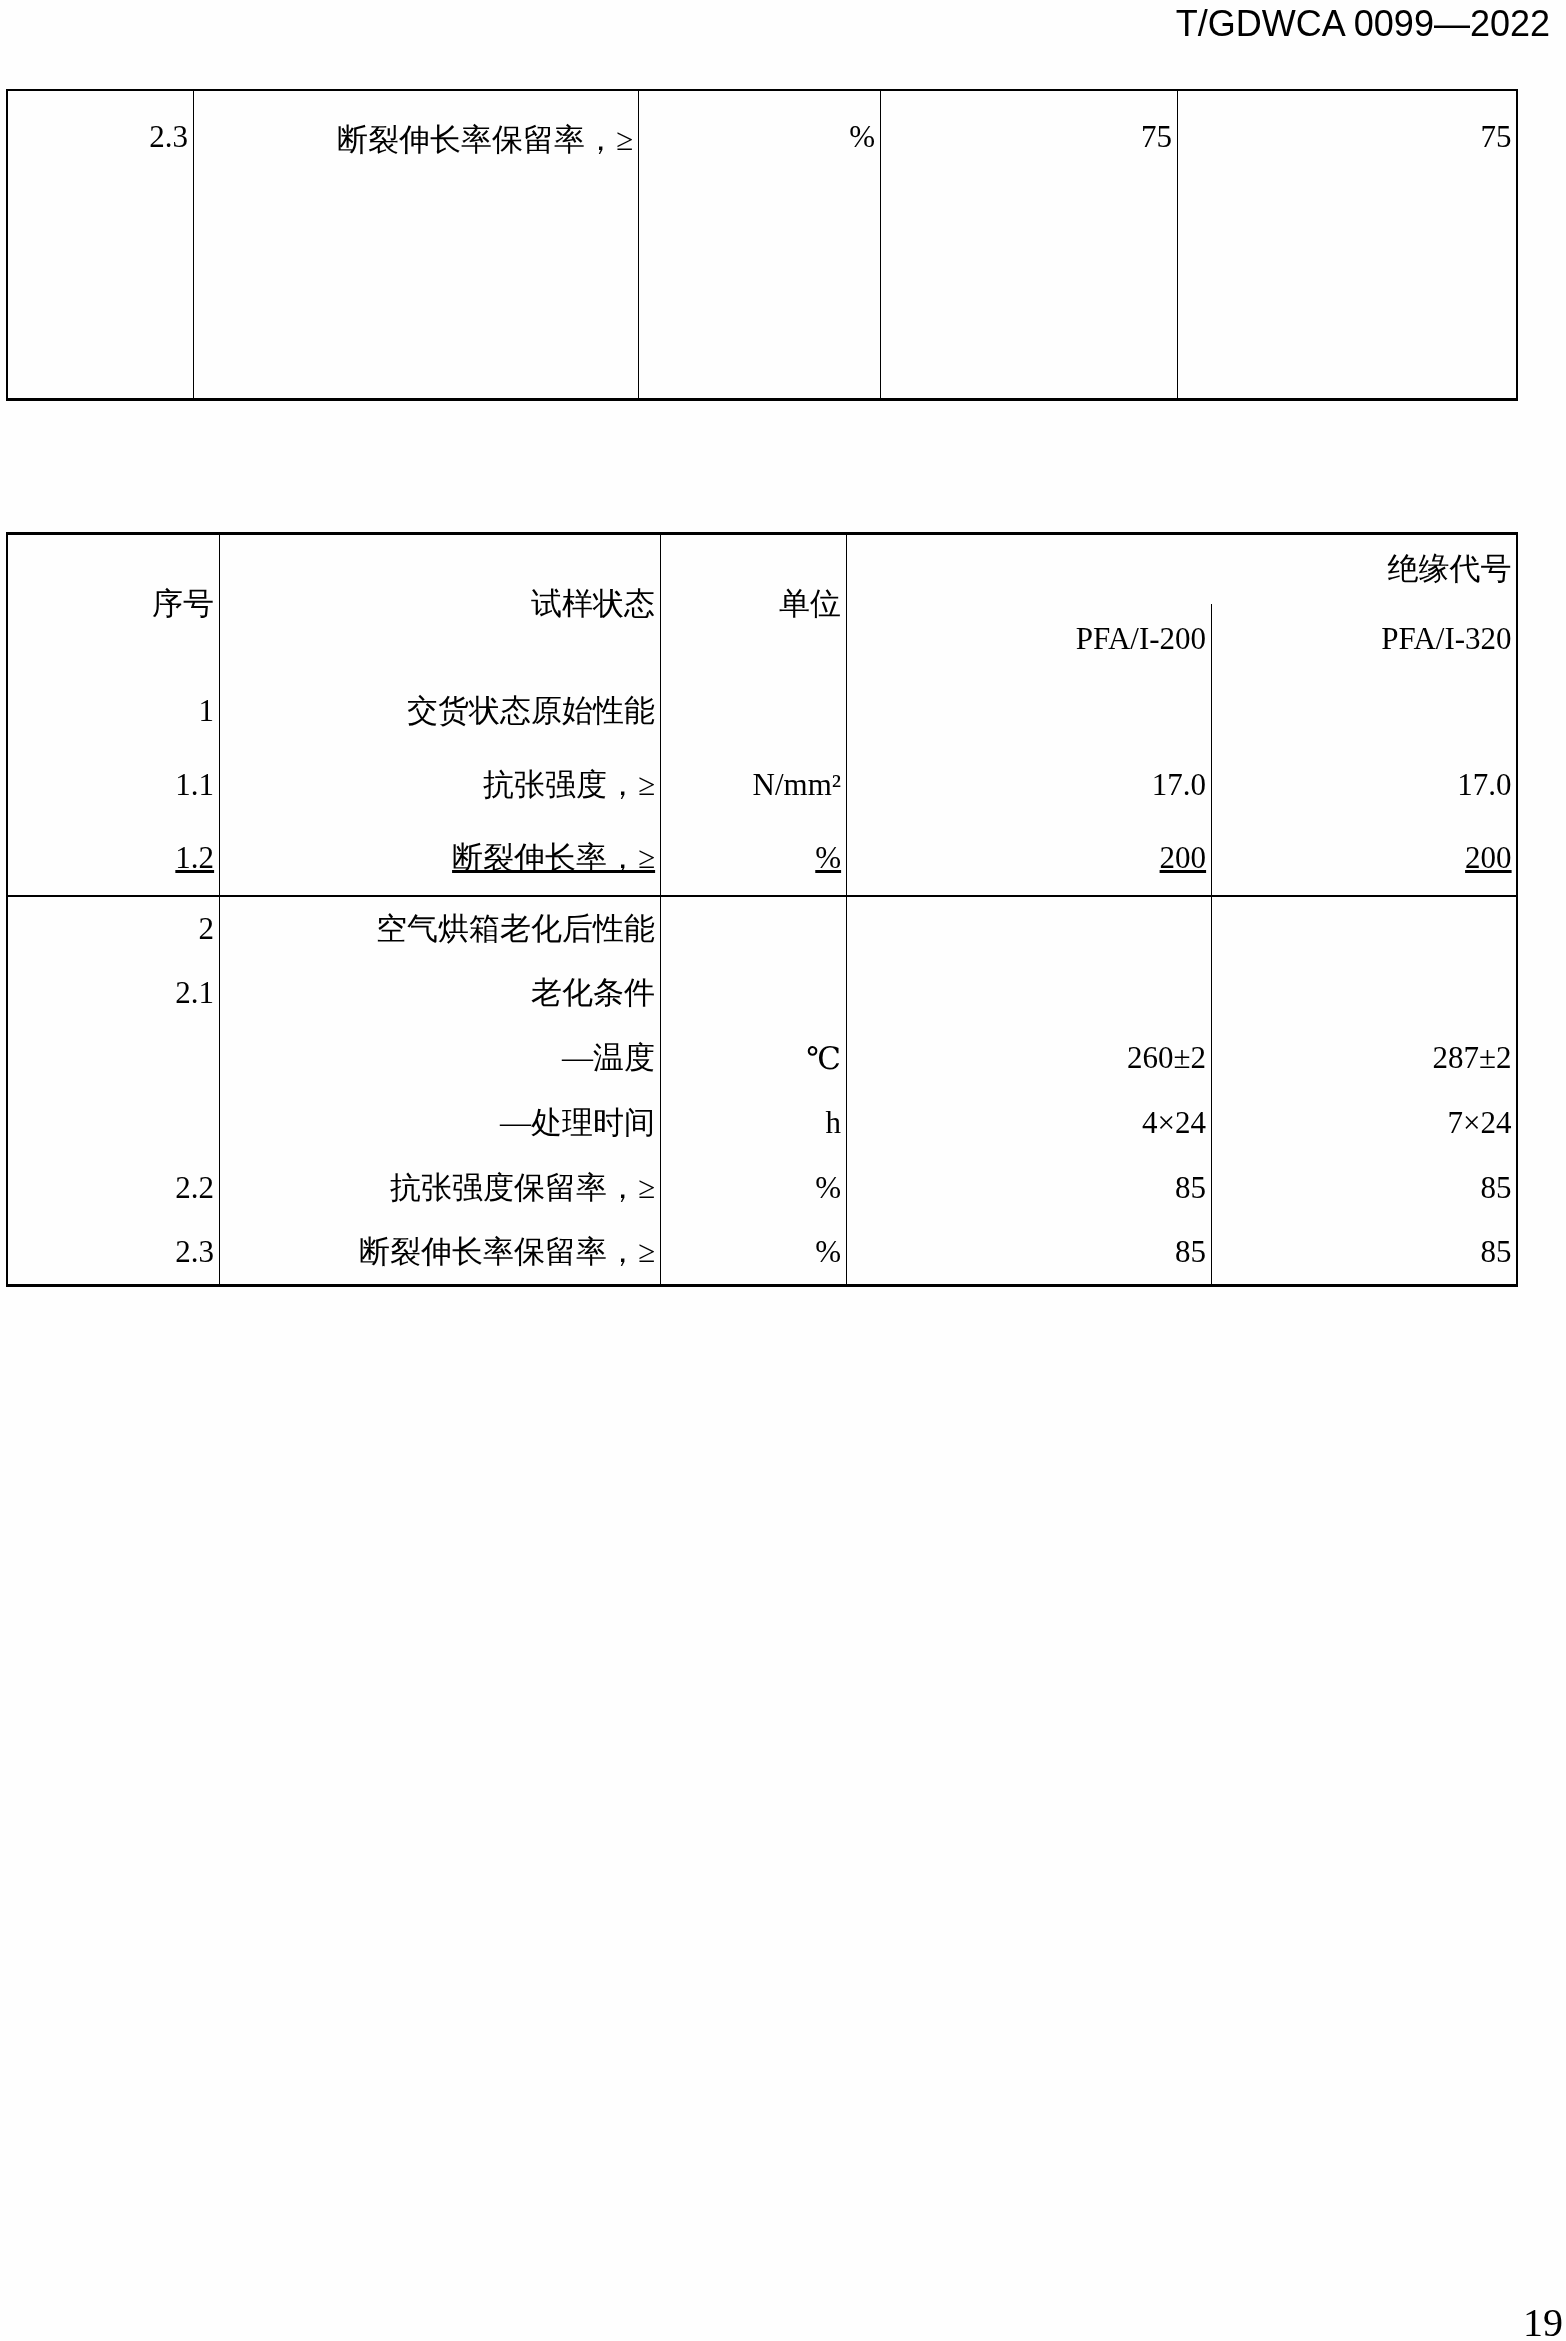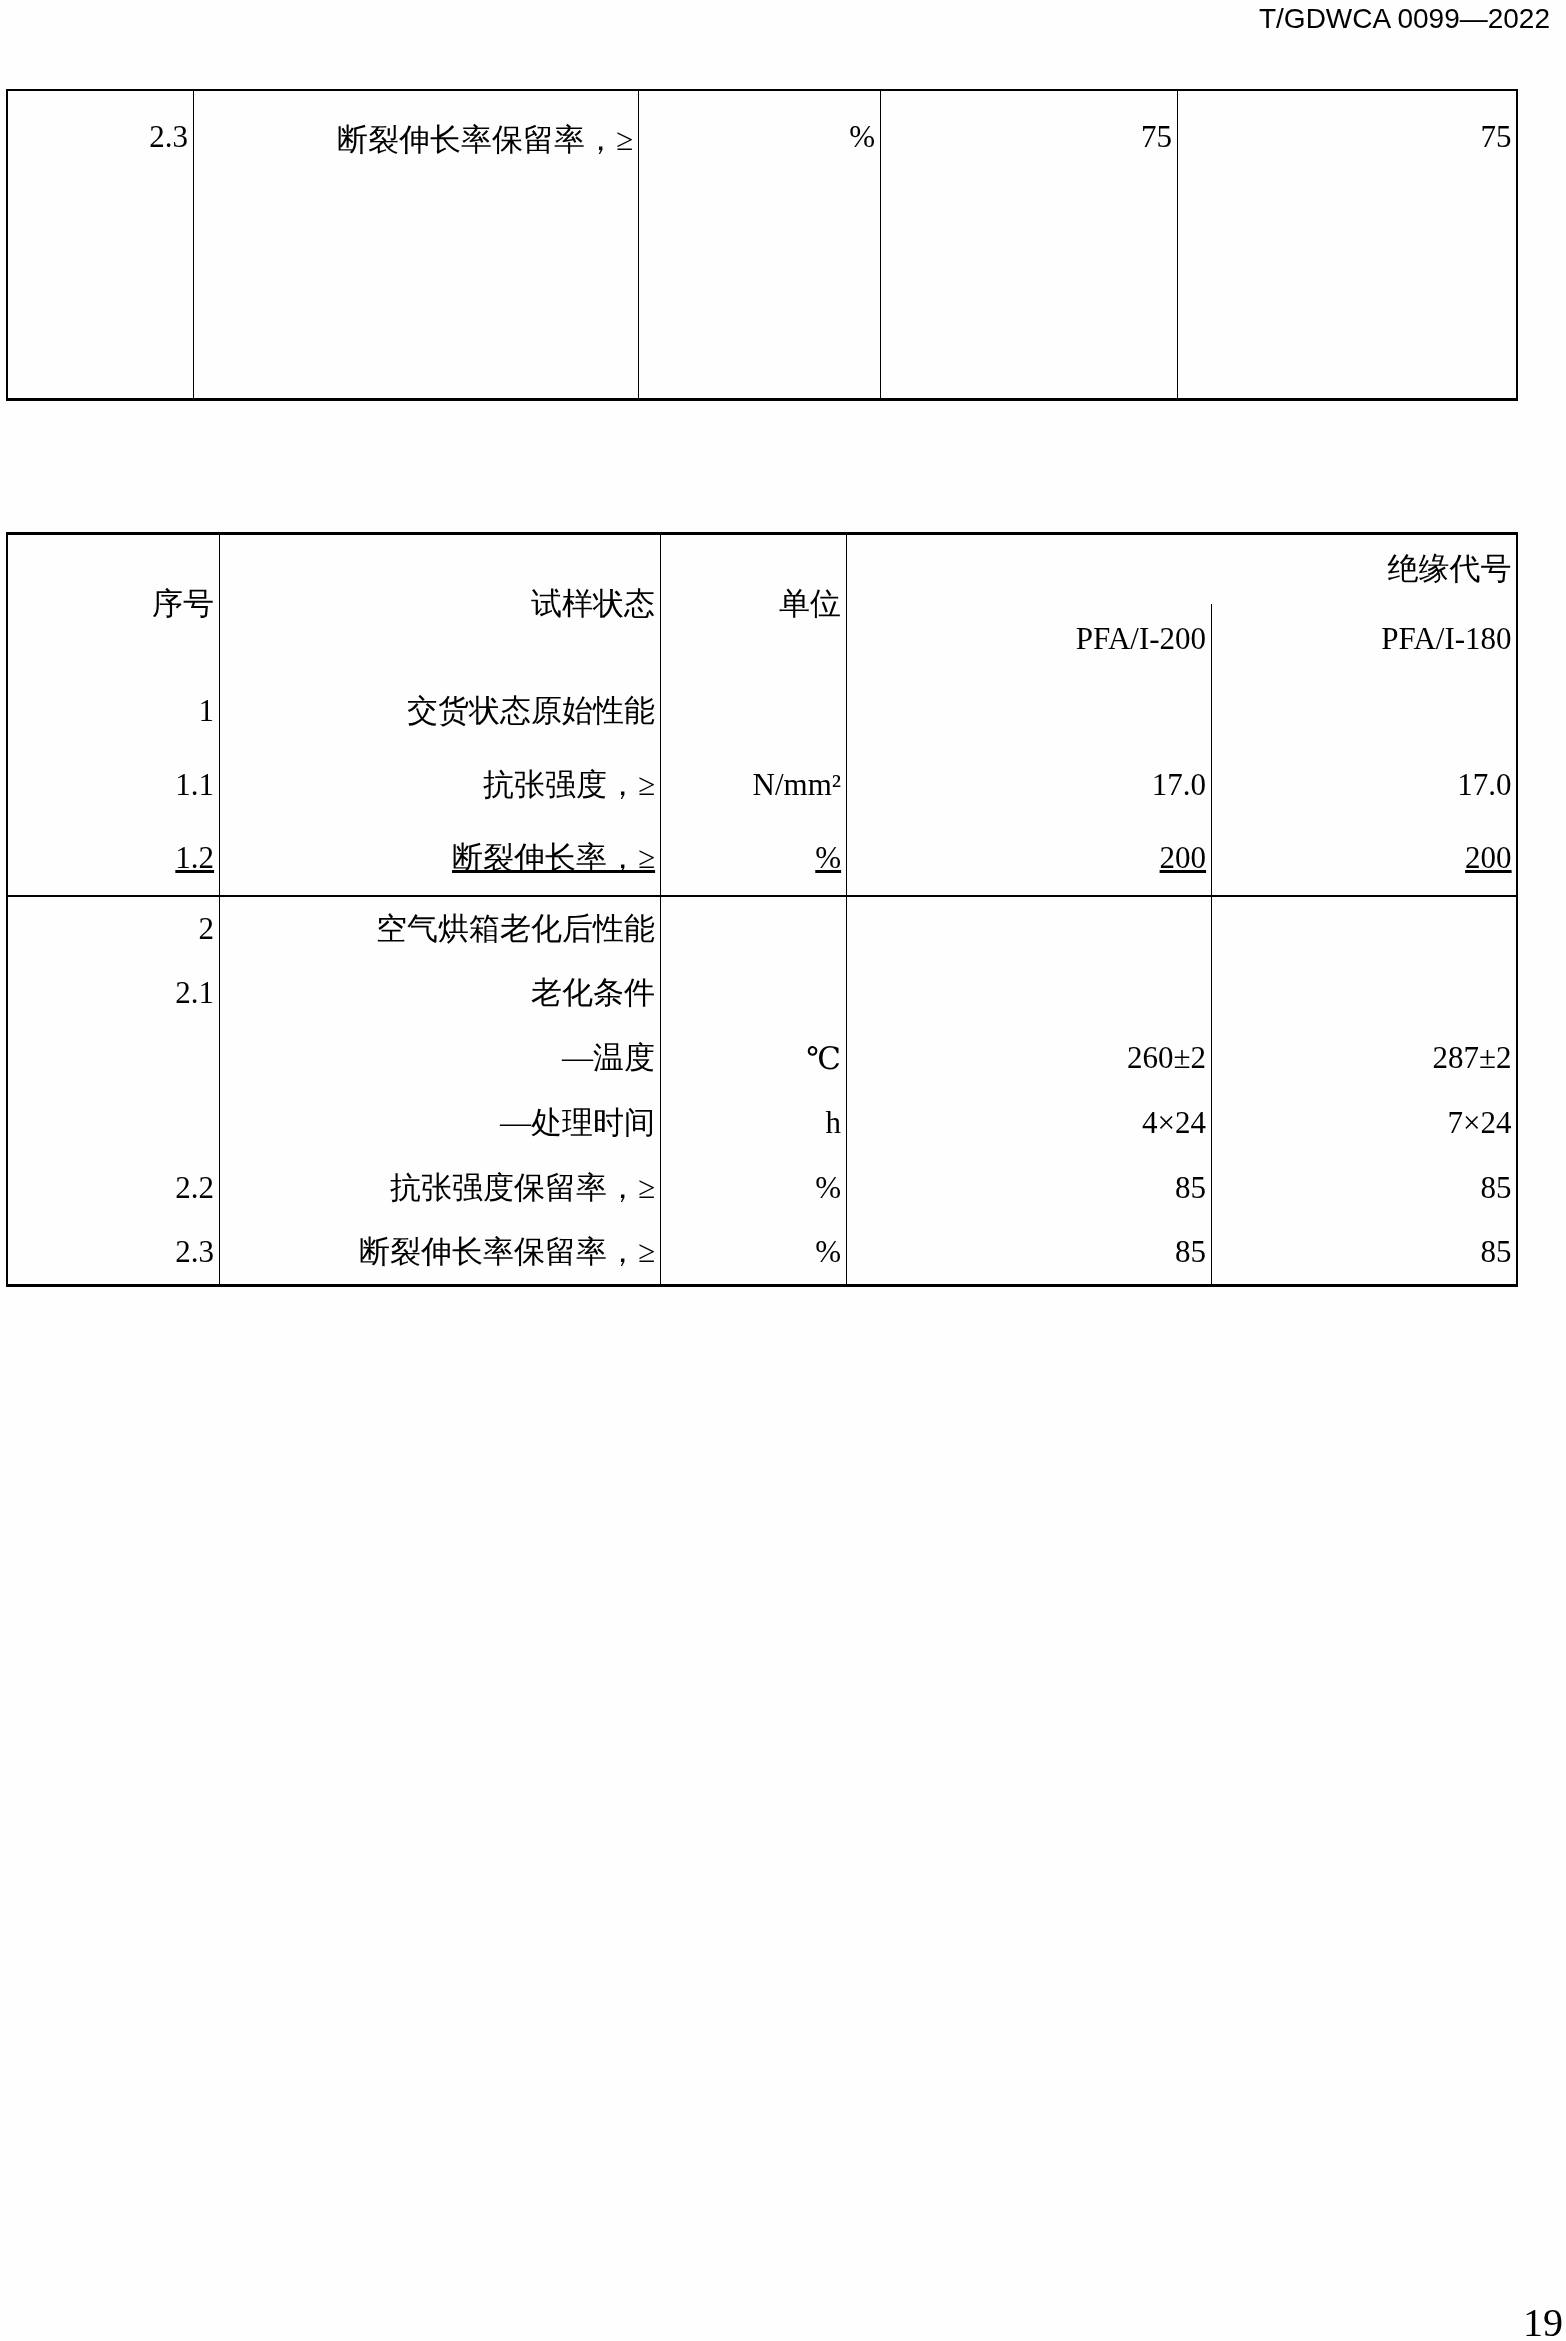--- a/index.html
+++ b/index.html
@@ -10,21 +10,21 @@
     background:#fefefe;
     color:#000;
     font-family:"Liberation Serif","DejaVu Serif",serif;
     overflow:hidden;
   }
 
   .doc-code {
     position:absolute;
     top:3.1px; right:17px;
     font-family:"Liberation Sans","DejaVu Sans",sans-serif;
-    font-size:28px;
+    font-size:36px;
     font-weight:500;
     letter-spacing:0px;
     font-stretch:condensed;
   }
 
   table.doc-table {
     position:absolute;
     left:6.2px;
     border-collapse:collapse;
     table-layout:fixed;
@@ -119,21 +119,21 @@
     </colgroup>
     <tbody>
       <tr class="hh">
         <td rowspan="2" class="hdr-span">序号</td>
         <td rowspan="2" class="hdr-span">试样状态</td>
         <td rowspan="2" class="hdr-span">单位</td>
         <td colspan="2" class="code-hdr">绝缘代号</td>
       </tr>
       <tr class="hh">
         <td class="sub-hdr">PFA/I-200</td>
-        <td class="sub-hdr">PFA/I-180</td>
+        <td class="sub-hdr">PFA/I-320</td>
       </tr>
 
       <tr class="g1">
         <td>1</td>
         <td>交货状态原始性能</td>
         <td></td>
         <td></td>
         <td></td>
       </tr>
       <tr class="g1">

